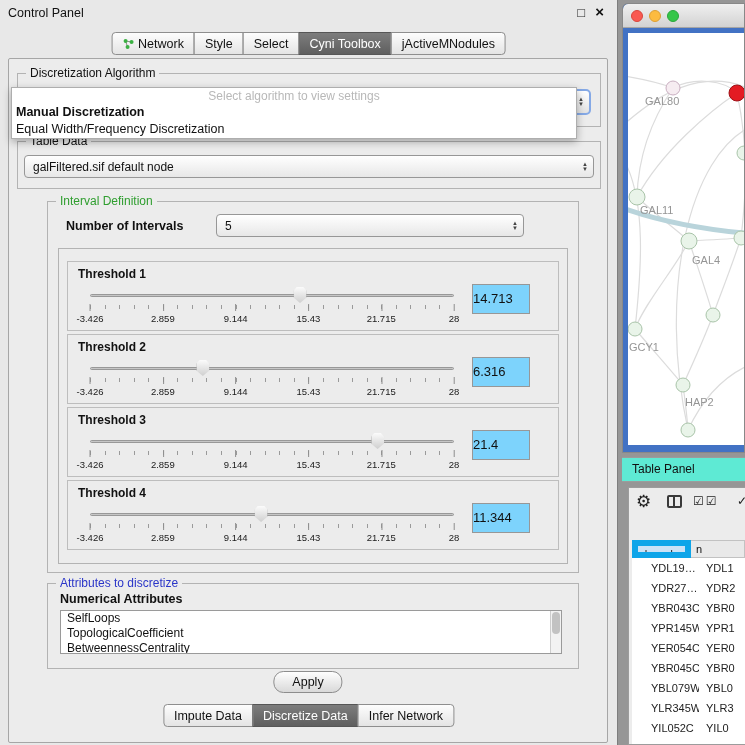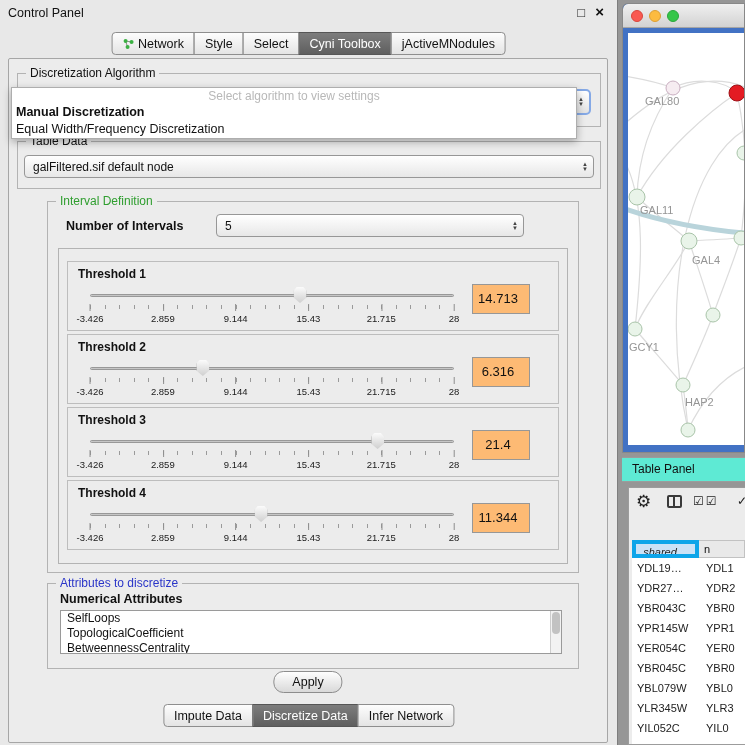--- a/index.html
+++ b/index.html
@@ -73,22 +73,22 @@
     border:1px solid #989898; border-radius:2px; }
   .thumb { position:absolute; top:1px; width:13px; height:16px; transform:translateX(-50%);
     background:linear-gradient(#fbfbfb,#cfcfcf);
     clip-path:polygon(50% 100%, 0% 66%, 0% 24%, 24% 0%, 76% 0%, 100% 24%, 100% 66%);
     filter:drop-shadow(0 0 1px #777); }
   .ticks { position:absolute; left:0; right:0; top:19px; height:4px;
     background-image:repeating-linear-gradient(90deg,#9a9a9a 0 1px,transparent 1px 14.56px); }
   .tick-labels { position:absolute; left:0; right:0; top:27px; height:11px; }
   .tick-label { position:absolute; transform:translateX(-50%); font-size:9.5px; color:#1a1a1a; white-space:nowrap; }
   .tick-label::before { content:''; position:absolute; left:50%; top:-9px; width:1px; height:7px; background:#8e8e8e; }
-  .th-value { position:absolute; left:404px; top:22px; width:58px; height:30px; background:#fdba74;
-    border:1px solid #979797; font-size:13px; line-height:28px; text-align:center; padding-right:6px; }
+  .th-value { position:absolute; left:404px; top:22px; width:58px; height:30px; background:#7dd3fc;
+    border:1px solid #979797; font-size:13px; line-height:28px; text-align:left; padding-right:6px; }
 
   .attr-group { left:38px; top:524px; width:532px; height:86px; }
   .attr-heading { position:absolute; left:12px; top:8px; font-size:12.5px; font-weight:bold; }
   .list-box { position:absolute; left:12px; top:26px; width:502px; height:44px; background:#fff;
     border:1px solid #9a9a9a; overflow:hidden; }
   .list-item { font-size:12px; height:15px; line-height:15px; padding-left:6px; color:#111; }
   .list-scroll { position:absolute; right:0; top:0; bottom:0; width:11px; background:#f2f2f2; border-left:1px solid #cdcdcd; }
   .list-thumb { position:absolute; left:1px; top:1px; width:8px; height:22px; background:#c2c2c2; border-radius:4px; }
 
   .apply-btn { position:absolute; left:50%; top:612px; transform:translateX(-50%); height:22px;
@@ -114,27 +114,27 @@
   .table-window { position:absolute; left:628px; top:487px; width:117px; height:258px;
     background:#ececec; border:1px solid #9c9c9c; border-right:none; overflow:hidden; }
   .tw-toolbar { position:relative; height:30px; }
   .gear { position:absolute; left:7px; top:3px; font-size:17px; color:#222; }
   .columns-icon { position:absolute; left:38px; top:7px; width:15px; height:13px;
     border:2px solid #3a3a3a; border-radius:2px;
     background:linear-gradient(90deg,transparent 4px,#3a3a3a 4px 6px,transparent 6px); }
   .checks { position:absolute; left:64px; top:6px; font-size:12px; color:#222; letter-spacing:2px; white-space:nowrap; }
   .check-partial { position:absolute; left:108px; top:6px; font-size:12px; color:#222; }
   .tw-header { position:absolute; top:52px; left:3px; right:0; height:18px; display:flex; }
-  .tw-h1 { width:67px; background:#cbe2f6; border:4px solid #0ea5e9; font-size:11px;
-    line-height:16px; text-align:center; color:#222; overflow:hidden; white-space:nowrap;font-style:italic; }
+  .tw-h1 { width:59px; background:#cbe2f6; border:6px solid #0ea5e9; font-size:11px;
+    line-height:16px; text-align:center; color:#222; overflow:hidden; white-space:nowrap; }
   .tw-h2 { flex:1; background:#e9e9e9; border:1px solid #c2c2c2; border-left:none; font-size:11px;
     line-height:16px; padding-left:5px; overflow:hidden; white-space:nowrap; }
   .tw-body { position:absolute; top:70px; left:3px; right:0; bottom:0; background:#fff; overflow:hidden; }
   .tw-row { display:flex; height:20px; font-size:11px; line-height:20px; color:#222; }
-  .tw-c1 { width:67px; padding-left:5px; overflow:hidden; white-space:nowrap; }
+  .tw-c1 { width:67px; padding-left:19px; overflow:hidden; white-space:nowrap; }
   .tw-c2 { padding-left:7px; overflow:hidden; white-space:nowrap; }
 </style>
 </head>
 <body>
 
 <div class="control-panel">
   <div class="cp-titlebar">
     <span class="cp-title">Control Panel</span>
     <span class="win-float">□</span>
     <span class="win-close">×</span>

